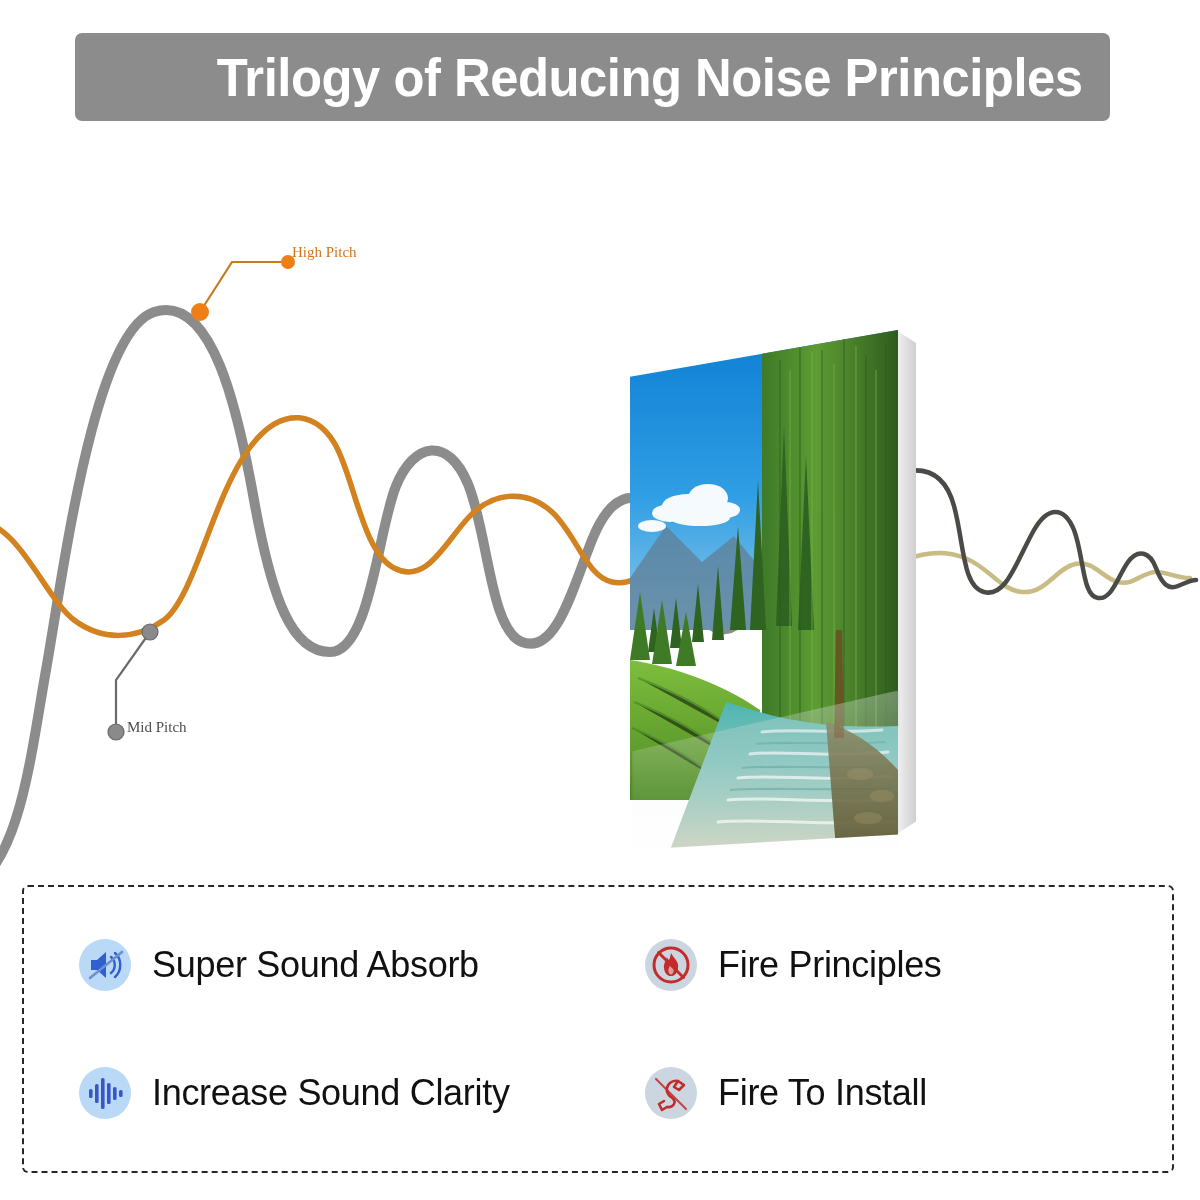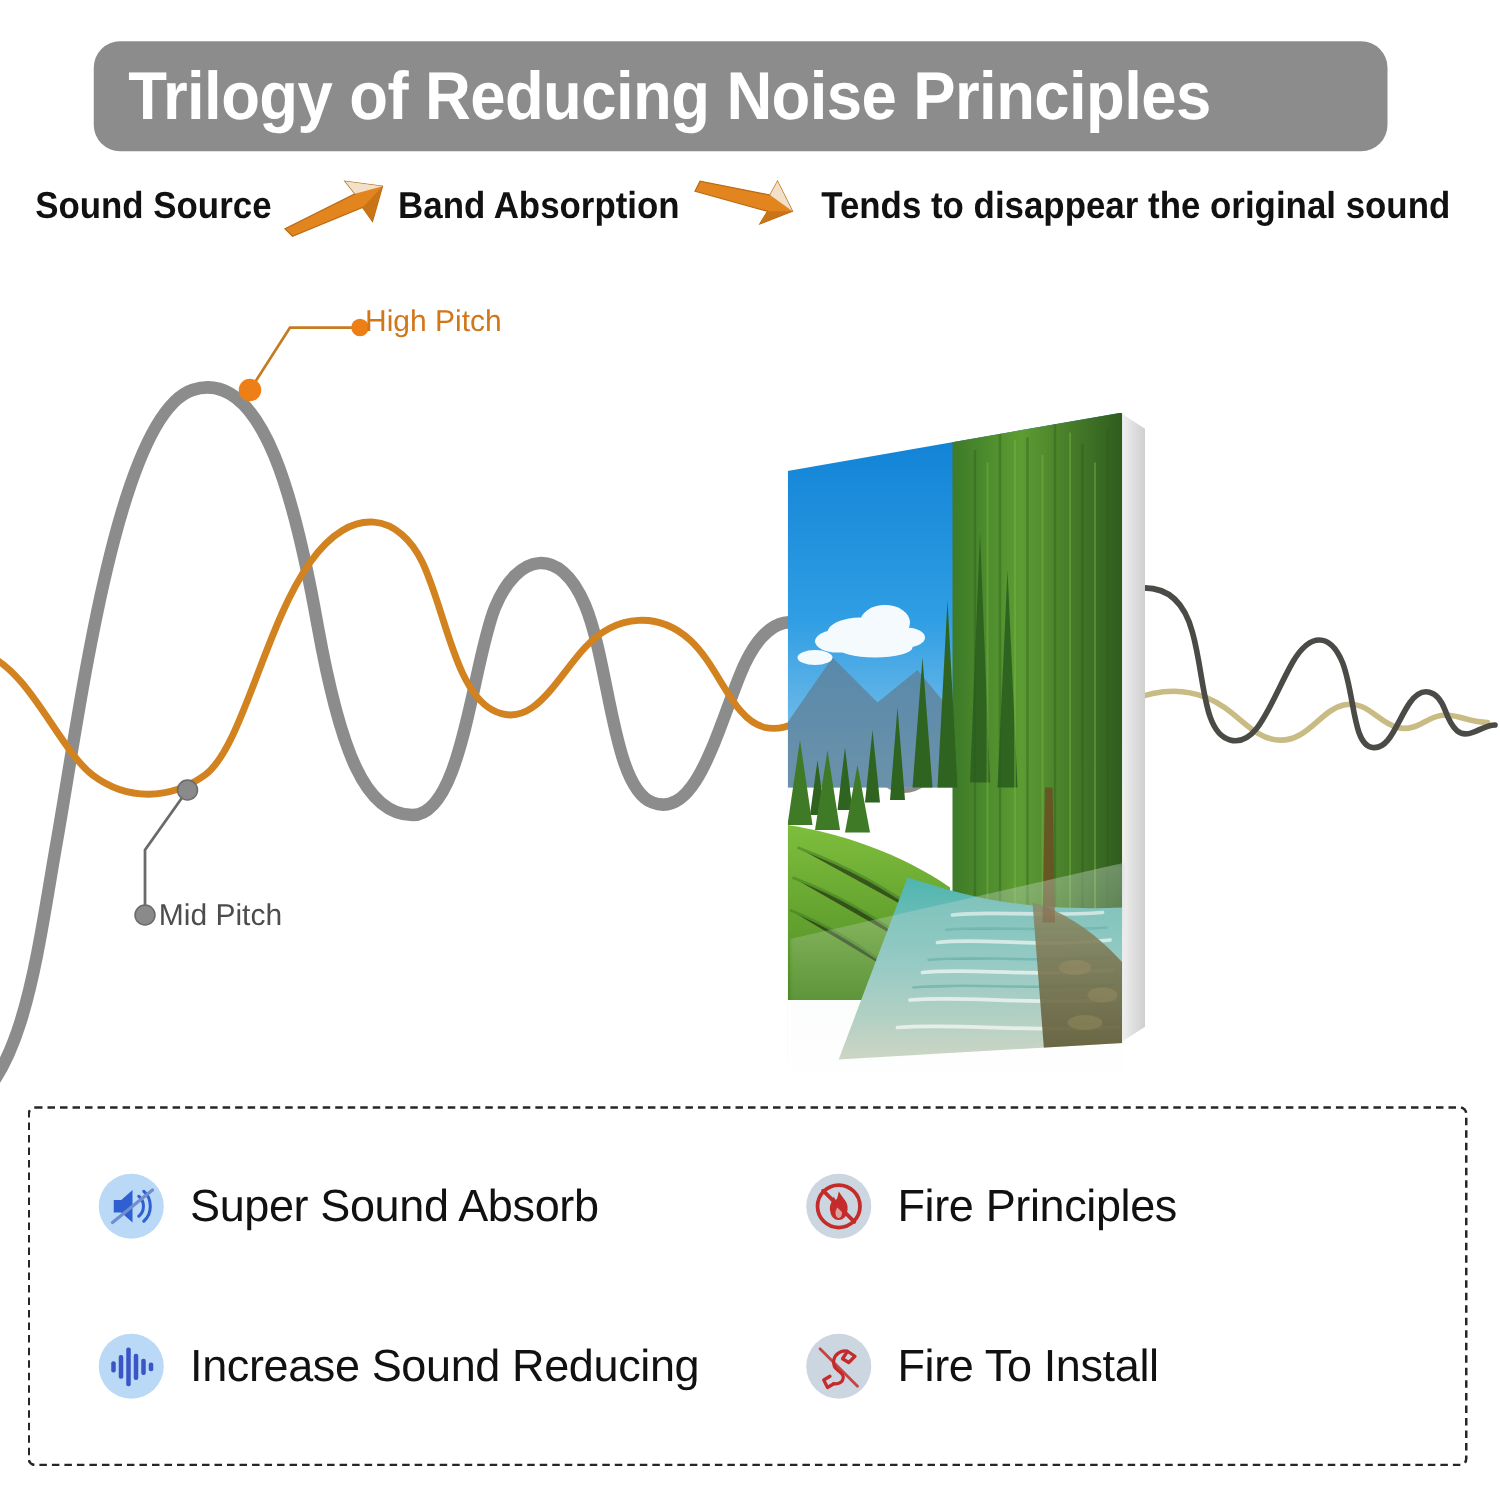--- a/index.html
+++ b/index.html
@@ -8,22 +8,22 @@
     background:#ffffff;
     font-family:"Liberation Sans","DejaVu Sans",sans-serif;
     overflow:hidden;
     position:relative;
   }
   .stage{position:absolute;left:0;top:0;width:1200px;height:1200px;overflow:hidden;}
 
   
   .title-banner{
     position:absolute;left:75px;top:33px;width:1035px;height:88px;
-    background:#8c8c8c;border-radius:21px;
-    display:flex;align-items:center;justify-content:flex-start;
+    background:#8c8c8c;border-radius:7px;
+    display:flex;align-items:center;justify-content:flex-end;
   }
   .title-text{
     color:#ffffff;
     font-size:54px;
     font-weight:bold;
     letter-spacing:-0.5px;
     transform:scaleX(0.94);
     white-space:nowrap;
     line-height:1;
   }
@@ -36,21 +36,21 @@
   .flow-label{
     font-size:30px;font-weight:bold;color:#111111;white-space:nowrap;
     transform:scaleX(0.93);
   }
   .flow-arrow{width:86px;height:52px;flex:0 0 auto;display:block;}
 
   
   .waves{position:absolute;left:0;top:200px;width:1200px;height:690px;}
 
   
-  .callout{position:absolute;white-space:nowrap;font-size:24px;}
+  .callout{position:absolute;white-space:nowrap;font-size:15px;font-family:Liberation Serif, serif;}
   .callout-high{left:292px;top:244px;color:#d2761a;}
   .callout-mid{left:127px;top:719px;color:#4d4d4d;}
 
   
   .panel-wrap{position:absolute;left:630px;top:330px;width:300px;height:520px;}
   .panel-face{
     position:absolute;left:0;top:0;width:268px;height:520px;
     overflow:hidden;
     clip-path:polygon(0 9%, 100% 0, 100% 97%, 0 100%);
     box-shadow:0 0 6px rgba(0,0,0,.18);
@@ -83,41 +83,20 @@
 </style>
 </head>
 <body>
 
 <div class="stage">
 
   <div class="title-banner">
     <div class="title-text">Trilogy of Reducing Noise Principles</div>
   </div>
 
-  <div class="flow-row">
-    <span class="flow-label">Sound Source</span>
-
-    <svg class="flow-arrow" viewBox="0 0 86 52">
-      <path d="M4 44 L60 16 L52 6 L82 10 L74 38 L66 27 L10 50 Z" fill="#e2851e"></path>
-      <path d="M4 44 L60 16 L52 6 L82 10 L74 38 L66 27 L10 50 Z" fill="none" stroke="#b96a12" stroke-width="1"></path>
-      <path d="M60 16 L52 6 L82 10 Z" fill="#f5f0e6" opacity="0.85"></path>
-      <path d="M74 38 L66 27 L82 10 Z" fill="#c97416"></path>
-    </svg>
-
-    <span class="flow-label">Band Absorption</span>
-
-    <svg class="flow-arrow" viewBox="0 0 86 52">
-      <path d="M4 14 L62 30 L56 40 L82 30 L70 6 L64 17 L8 6 Z" fill="#e2851e"></path>
-      <path d="M4 14 L62 30 L56 40 L82 30 L70 6 L64 17 L8 6 Z" fill="none" stroke="#b96a12" stroke-width="1"></path>
-      <path d="M70 6 L64 17 L82 30 Z" fill="#f5f0e6" opacity="0.85"></path>
-      <path d="M62 30 L56 40 L82 30 Z" fill="#c97416"></path>
-    </svg>
-
-    <span class="flow-label">Tends to disappear the original sound</span>
-  </div>
 
   <svg class="waves" viewBox="0 0 1200 690">
 
     <path d="M905 360 C925 352 945 350 965 358 C990 368 1000 390 1022 392 C1046 394 1056 368 1075 364
          C1094 360 1102 378 1118 382 C1134 386 1142 372 1156 372 C1168 372 1176 378 1190 378" fill="none" stroke="#c9bb84" stroke-width="4.5" stroke-linecap="round"></path>
 
     <path d="M902 272 C928 266 946 276 954 306 C964 342 962 386 984 392 C1006 398 1016 362 1034 330
          C1048 306 1064 306 1074 330 C1084 356 1082 396 1098 398 C1112 400 1118 376 1128 362
          C1138 348 1150 352 1156 368 C1162 384 1168 390 1178 386 C1186 383 1190 380 1196 380" fill="none" stroke="#4a4a46" stroke-width="4.5" stroke-linecap="round"></path>
 
@@ -287,21 +266,21 @@
           <circle cx="27" cy="27" r="26" fill="#b9d9f6"></circle>
           <g fill="#3a56c4">
             <rect x="11" y="23" width="3.6" height="9" rx="1.6"></rect>
             <rect x="17" y="18" width="3.6" height="19" rx="1.6"></rect>
             <rect x="23" y="12" width="3.6" height="31" rx="1.6"></rect>
             <rect x="29" y="17" width="3.6" height="21" rx="1.6"></rect>
             <rect x="35" y="21" width="3.6" height="13" rx="1.6"></rect>
             <rect x="41" y="24" width="3.6" height="7" rx="1.6"></rect>
           </g>
         </svg>
-        <span class="feat-label">Increase Sound Reducing</span>
+        <span class="feat-label">Increase Sound Clarity</span>
       </div>
 
 
     </div>
 
     <div class="feat-col right">
 
 
       <div class="feat-row">
         <svg class="feat-icon" viewBox="0 0 54 54">

